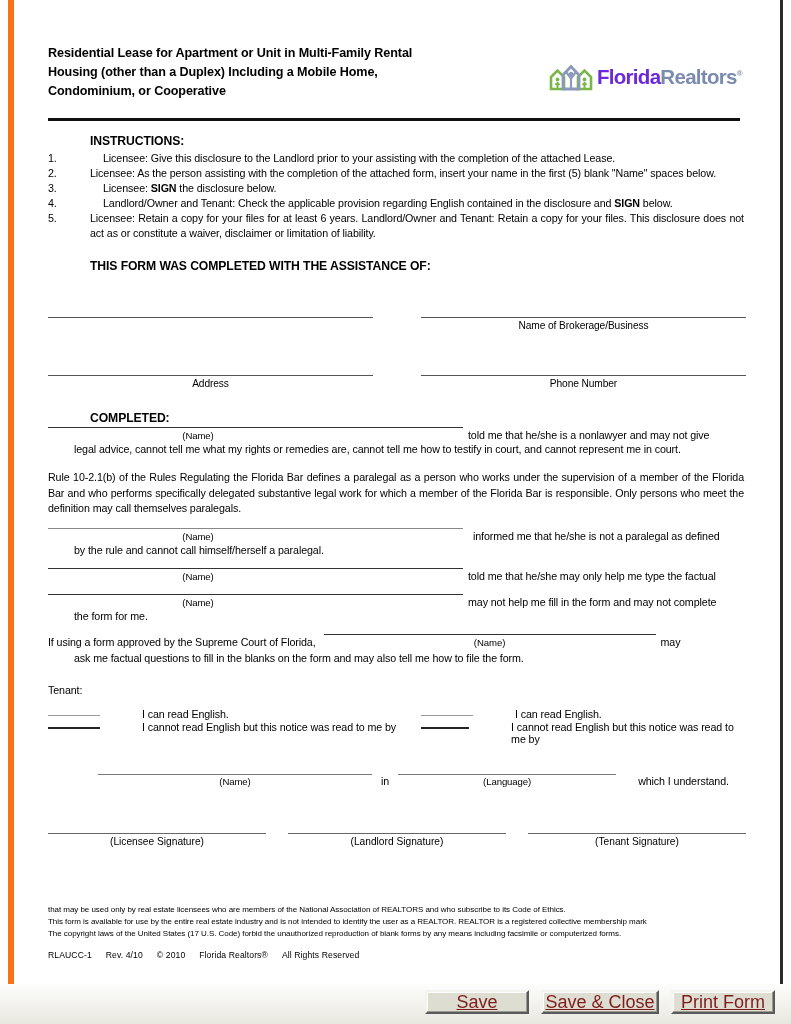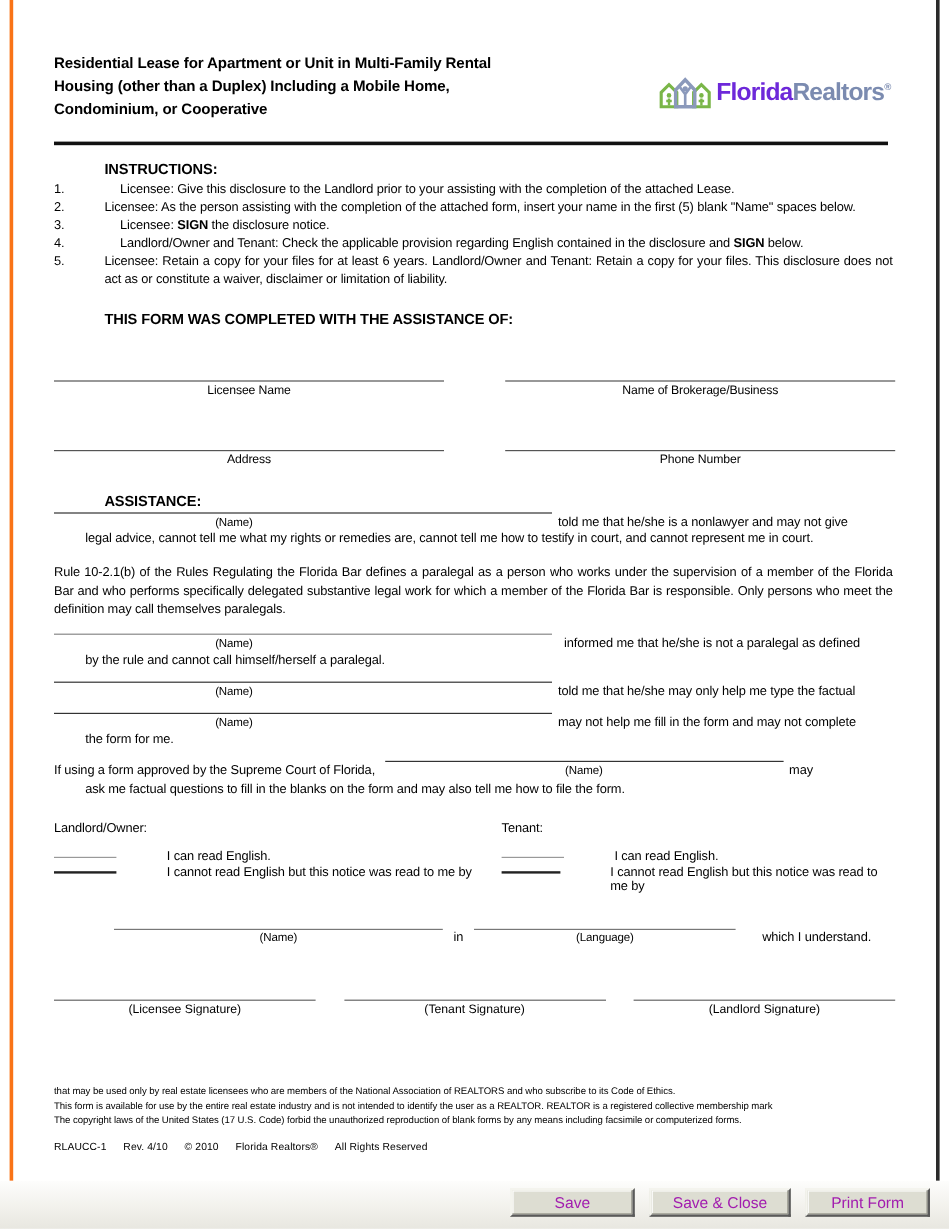--- a/index.html
+++ b/index.html
@@ -17,21 +17,21 @@
   }
 
   
   #page {
     position: absolute;
     left: 8px;
     top: 0px;
     width: 775px;
     height: 984px;
     background: #fff;
-    border-left: 3px solid #f97316;
+    border-left: 6px solid #f97316;
     border-right: 3px solid #2a2a2a;
     box-sizing: border-box;
     overflow: hidden;
   }
   #sheet-inner {
     position: absolute;
     left: 0; top: 0; right: 0; bottom: 0;
     padding: 0 34px;
     box-sizing: border-box;
   }
@@ -251,27 +251,28 @@
     height: 24px;
     min-width: 104px;
     background: #ddddd2;
     border: 2px solid #4a4a4a;
     border-top-color: #f4f4ee;
     border-left-color: #f4f4ee;
     border-right-color: #5a5a5a;
     border-bottom-color: #5a5a5a;
     box-shadow: inset -1px -1px 0 #9a9a90, inset 1px 1px 0 #ffffff;
     font-family: "Liberation Sans", sans-serif;
-    font-size: 13px;
-    color: #a21caf;
+    font-size: 18px;
+    color: #7f1d1d;
     display: flex;
     align-items: center;
     justify-content: center;
     cursor: pointer;
     box-sizing: border-box;
+    text-decoration: underline;
   }
   .tb-btn.wide { min-width: 118px; }
 </style>
 </head>
 <body>
 
 <div id="page">
   <div id="sheet-inner">
 
     <div class="header">
@@ -311,61 +312,60 @@
           <div class="instr-txt nojust">Licensee:  Give this disclosure to the Landlord prior to your assisting with the completion of the attached Lease.</div>
         </div>
 
         <div class="instr-row">
           <div class="instr-num">2.</div>
           <div class="instr-txt">Licensee: As the person assisting with the completion of the attached form, insert your name in the first (5) blank "Name" spaces below.</div>
         </div>
 
         <div class="instr-row">
           <div class="instr-num">3.</div>
-          <div class="instr-txt nojust"><span>Licensee: </span><span class="b">SIGN</span><span> the disclosure notice.</span></div>
+          <div class="instr-txt nojust"><span>Licensee: </span><span class="b">SIGN</span><span> the disclosure below.</span></div>
         </div>
 
         <div class="instr-row">
           <div class="instr-num">4.</div>
           <div class="instr-txt nojust"><span>Landlord/Owner and Tenant:  Check the  applicable provision  regarding  English contained in the disclosure and  </span><span class="b">SIGN</span><span> below.</span></div>
         </div>
 
         <div class="instr-row">
           <div class="instr-num">5.</div>
           <div class="instr-txt">Licensee: Retain a copy for your files for at least 6 years. Landlord/Owner and Tenant: Retain a copy for your files. This disclosure does not act as or constitute a waiver, disclaimer or limitation of liability.</div>
         </div>
 
       </div>
     </div>
 
     <div id="assistance-head" class="sec-head">THIS FORM WAS COMPLETED WITH THE ASSISTANCE OF:</div>
 
     <div class="field-row">
       <div class="field-col">
         <div class="field-line"></div>
-        <div class="field-cap">Licensee Name</div>
       </div>
       <div class="field-col">
         <div class="field-line"></div>
         <div class="field-cap">Name of Brokerage/Business</div>
       </div>
     </div>
 
     <div class="field-row">
       <div class="field-col">
         <div class="field-line"></div>
         <div class="field-cap">Address</div>
       </div>
       <div class="field-col">
         <div class="field-line"></div>
         <div class="field-cap">Phone Number</div>
       </div>
     </div>
 
-    <div id="disclosure-head" class="sec-head">ASSISTANCE:</div>
+    <div id="disclosure-head" class="sec-head">COMPLETED:</div>
 
     <div class="blank-block">
       <div class="blank-row">
         <div style="width:415px;">
           <div class="blank-line"></div>
           <div class="blank-cap" style="width:300px;">(Name)</div>
         </div>
         <div class="blank-after">told me that he/she is a nonlawyer and may not give</div>
       </div>
       <div class="cont-line">legal advice,  cannot tell me what  my rights or remedies are,  cannot tell me how to testify in court, and  cannot represent me in court.</div>
@@ -412,21 +412,20 @@
           <div class="blank-line"></div>
           <div class="blank-cap">(Name)</div>
         </div>
         <div class="blank-after">may</div>
       </div>
       <div class="cont-line" style="margin-top:4px;">ask me factual questions to fill in the blanks on the form and may also tell me how to file the form.</div>
     </div>
 
     <div id="english-sec">
       <div class="two-col">
-        <div class="col-l party-label">Landlord/Owner:</div>
         <div class="col-r party-label">Tenant:</div>
       </div>
 
       <div class="two-col" style="margin-top:11px;">
         <div class="col-l check-line">
           <span class="chk-blank-thin"></span>
             <span>I can read English.</span>
         </div>
         <div class="col-r check-line">
           <span class="chk-blank-thin"></span>
@@ -459,25 +458,25 @@
       </div>
     </div>
 
     <div id="sig-row">
       <div class="sig-col">
         <div class="sig-line"></div>
         <div class="sig-cap">(Licensee Signature)</div>
       </div>
       <div class="sig-col">
         <div class="sig-line"></div>
-        <div class="sig-cap">(Tenant Signature)</div>
+        <div class="sig-cap">(Landlord Signature)</div>
       </div>
       <div class="sig-col">
         <div class="sig-line"></div>
-        <div class="sig-cap">(Landlord Signature)</div>
+        <div class="sig-cap">(Tenant Signature)</div>
       </div>
     </div>
 
     <div id="fineprint">
       <div>that may be used only by real estate licensees who are members of the National Association of REALTORS and who subscribe to its Code of Ethics.</div>
       <div>This form is available for use by the entire real estate industry and is not intended to identify the user as a REALTOR. REALTOR is a registered collective membership mark</div>
       <div>The copyright laws of the United States (17 U.S. Code) forbid the unauthorized reproduction of blank forms by any means including facsimile or computerized forms.</div>
     </div>
 
     <div id="revline">

